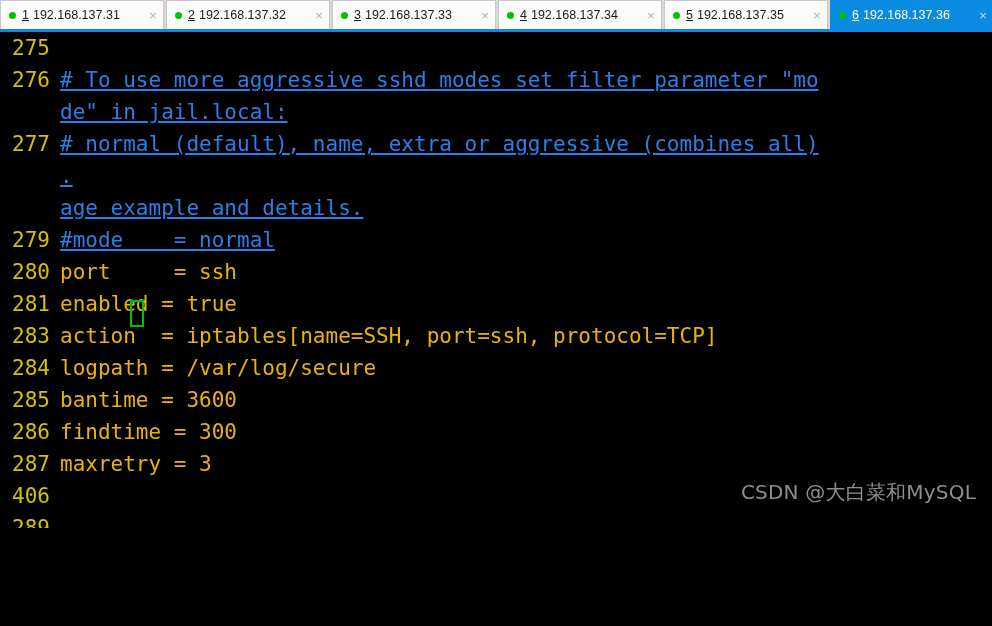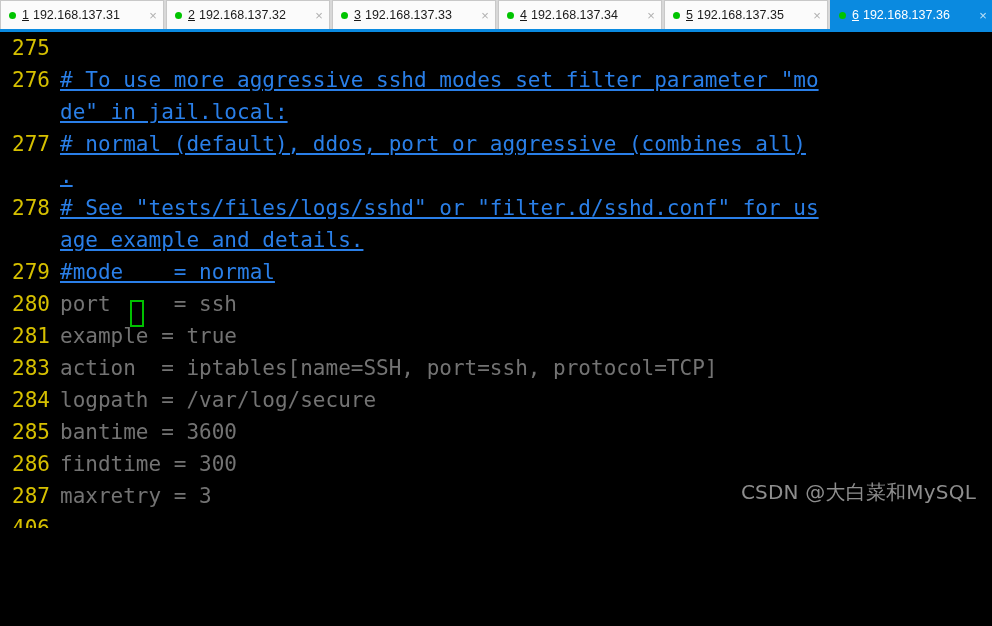--- a/index.html
+++ b/index.html
@@ -105,21 +105,21 @@
     font-family: "DejaVu Sans Mono", monospace;
     font-size: 21px;
   }
   .gutter.blank {
     color: transparent;
   }
   .code-text {
     flex: 1 1 auto;
     white-space: pre;
     overflow: hidden;
-    color: #737373;
+    color: #eab308;
     position: relative;
   }
   .code-text.comment {
     color: #2a7fe8;
     text-decoration: underline;
   }
 
   
   .cursor-box {
     position: absolute;
@@ -179,27 +179,26 @@
       <span class="tab-label">192.168.137.36</span>
       <span class="tab-close">×</span>
     </div>
   </div>
 
 <div id="editor">
   <div id="code-lines">
       <div class="code-line"><div class="gutter">275</div><div class="code-text"></div></div>
       <div class="code-line"><div class="gutter">276</div><div class="code-text comment"># To use more aggressive sshd modes set filter parameter "mo</div></div>
       <div class="code-line"><div class="gutter blank"></div><div class="code-text comment">de" in jail.local:</div></div>
-      <div class="code-line"><div class="gutter">277</div><div class="code-text comment"># normal (default), ddos, port or aggressive (combines all)</div></div>
+      <div class="code-line"><div class="gutter">277</div><div class="code-text comment"># normal (default), name, extra or aggressive (combines all)</div></div>
       <div class="code-line"><div class="gutter blank"></div><div class="code-text comment">.</div></div>
-      <div class="code-line"><div class="gutter">278</div><div class="code-text comment"># See "tests/files/logs/sshd" or "filter.d/sshd.conf" for us</div></div>
       <div class="code-line"><div class="gutter blank"></div><div class="code-text comment">age example and details.</div></div>
       <div class="code-line"><div class="gutter">279</div><div class="code-text comment">#mode    = normal</div></div>
       <div class="code-line"><div class="gutter">280</div><div class="code-text">port     = ssh</div></div>
-      <div class="code-line"><div class="gutter">281</div><div class="code-text">example = true</div></div>
+      <div class="code-line"><div class="gutter">281</div><div class="code-text">enabled = true</div></div>
       <div class="code-line"><div class="gutter">283</div><div class="code-text">action  = iptables[name=SSH, port=ssh, protocol=TCP]</div></div>
       <div class="code-line"><div class="gutter">284</div><div class="code-text">logpath = /var/log/secure</div></div>
       <div class="code-line"><div class="gutter">285</div><div class="code-text">bantime = 3600</div></div>
       <div class="code-line"><div class="gutter">286</div><div class="code-text">findtime = 300</div></div>
       <div class="code-line"><div class="gutter">287</div><div class="code-text">maxretry = 3</div></div>
       <div class="code-line"><div class="gutter">406</div><div class="code-text"></div></div>
       <div class="code-line"><div class="gutter">289</div><div class="code-text"></div></div>
     </div>
   <div class="cursor-box" id="cursor-box" style="left: 130px; top: 268px; width: 14px; height: 27px;"></div>
   <div id="watermark">CSDN @大白菜和MySQL</div>

